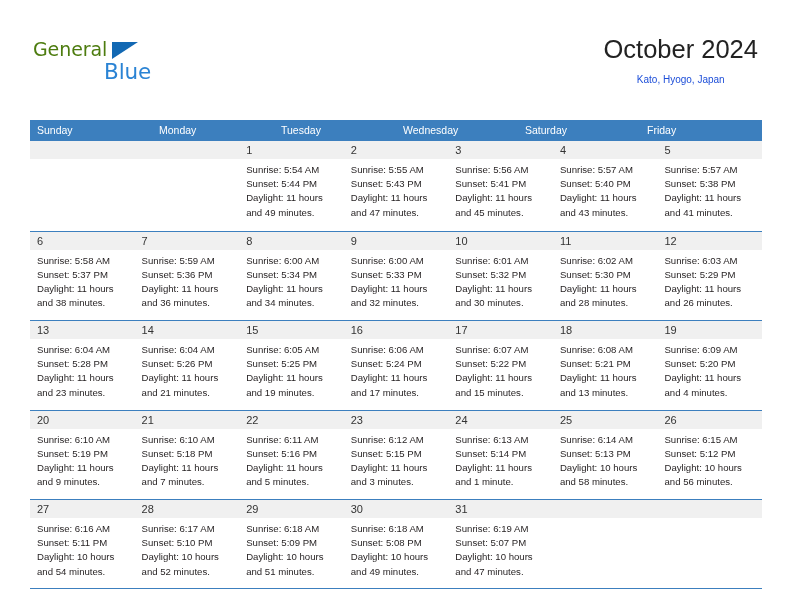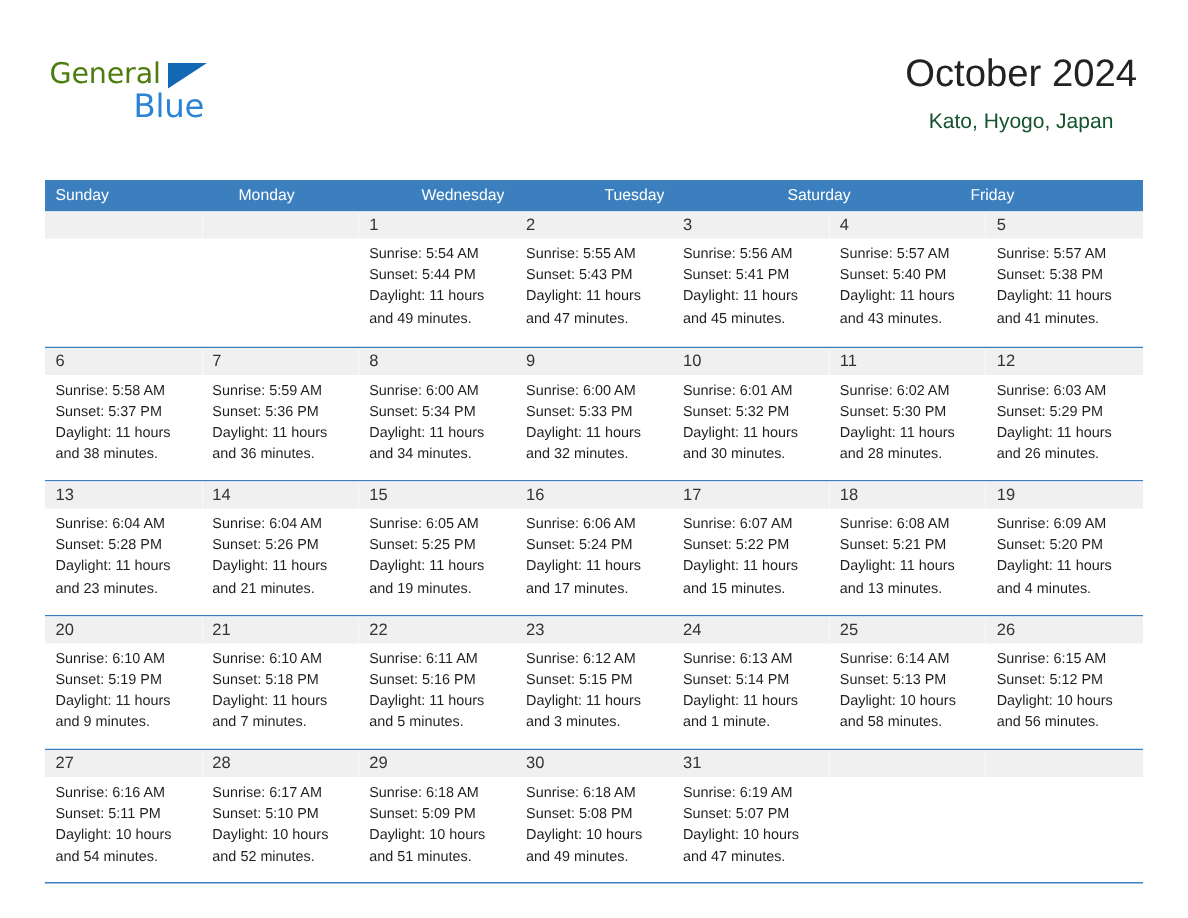--- a/index.html
+++ b/index.html
@@ -50,21 +50,21 @@
     position: absolute;
     left: 79px;
     top: 4px;
     width: 0;
     height: 0;
     border-left: 26px solid #1268b3;
     border-bottom: 17px solid transparent;
   }
   .logo-blue {
     position: absolute;
-    left: 56px;
+    left: 71px;
     top: 21px;
     font-size: 21.5px;
     letter-spacing: -0.1px;
     color: #2a83d4;
     font-family: "DejaVu Sans", sans-serif;
     font-weight: 400;
   }
   .title-block {
     position: absolute;
     right: 34px;
@@ -72,22 +72,22 @@
     text-align: center;
   }
   .cal-title {
     font-size: 25.5px;
     color: #222222;
     font-weight: 400;
     line-height: 30px;
     white-space: nowrap;
   }
   .cal-subtitle {
-    font-size: 14px;
-    color: #14532d;
+    font-size: 10px;
+    color: #1d4ed8;
     font-weight: 400;
     line-height: 20px;
     margin-top: 6px;
     white-space: nowrap;
   }
 
   
   .calendar {
     position: absolute;
     left: 30px;
@@ -167,22 +167,22 @@
     <div class="title-block">
       <div class="cal-title">October 2024</div>
       <div class="cal-subtitle">Kato, Hyogo, Japan</div>
     </div>
   </div>
 
   <div class="calendar">
     <div class="weekday-row" id="weekday-row">
         <div class="weekday-cell">Sunday</div>
         <div class="weekday-cell">Monday</div>
+        <div class="weekday-cell">Tuesday</div>
         <div class="weekday-cell">Wednesday</div>
-        <div class="weekday-cell">Tuesday</div>
         <div class="weekday-cell">Saturday</div>
         <div class="weekday-cell">Friday</div>
       </div>
     <div id="weeks-container">
         <div class="week-row">
           <div class="day-cell empty">
             <div class="day-number"></div>
             <div class="day-body"></div>
           </div>
           <div class="day-cell empty">

